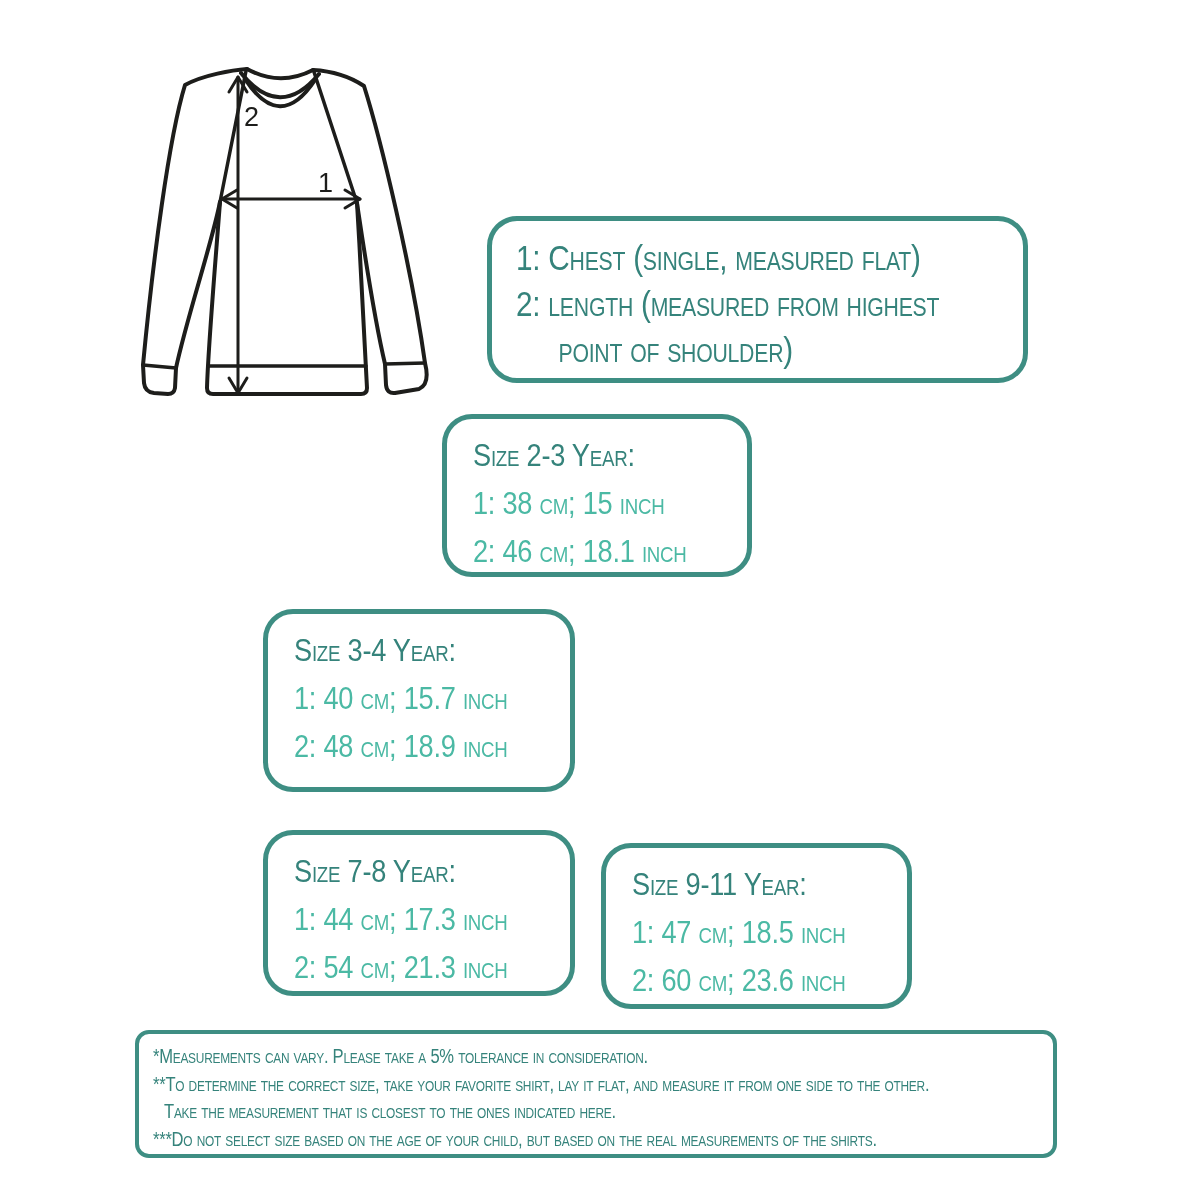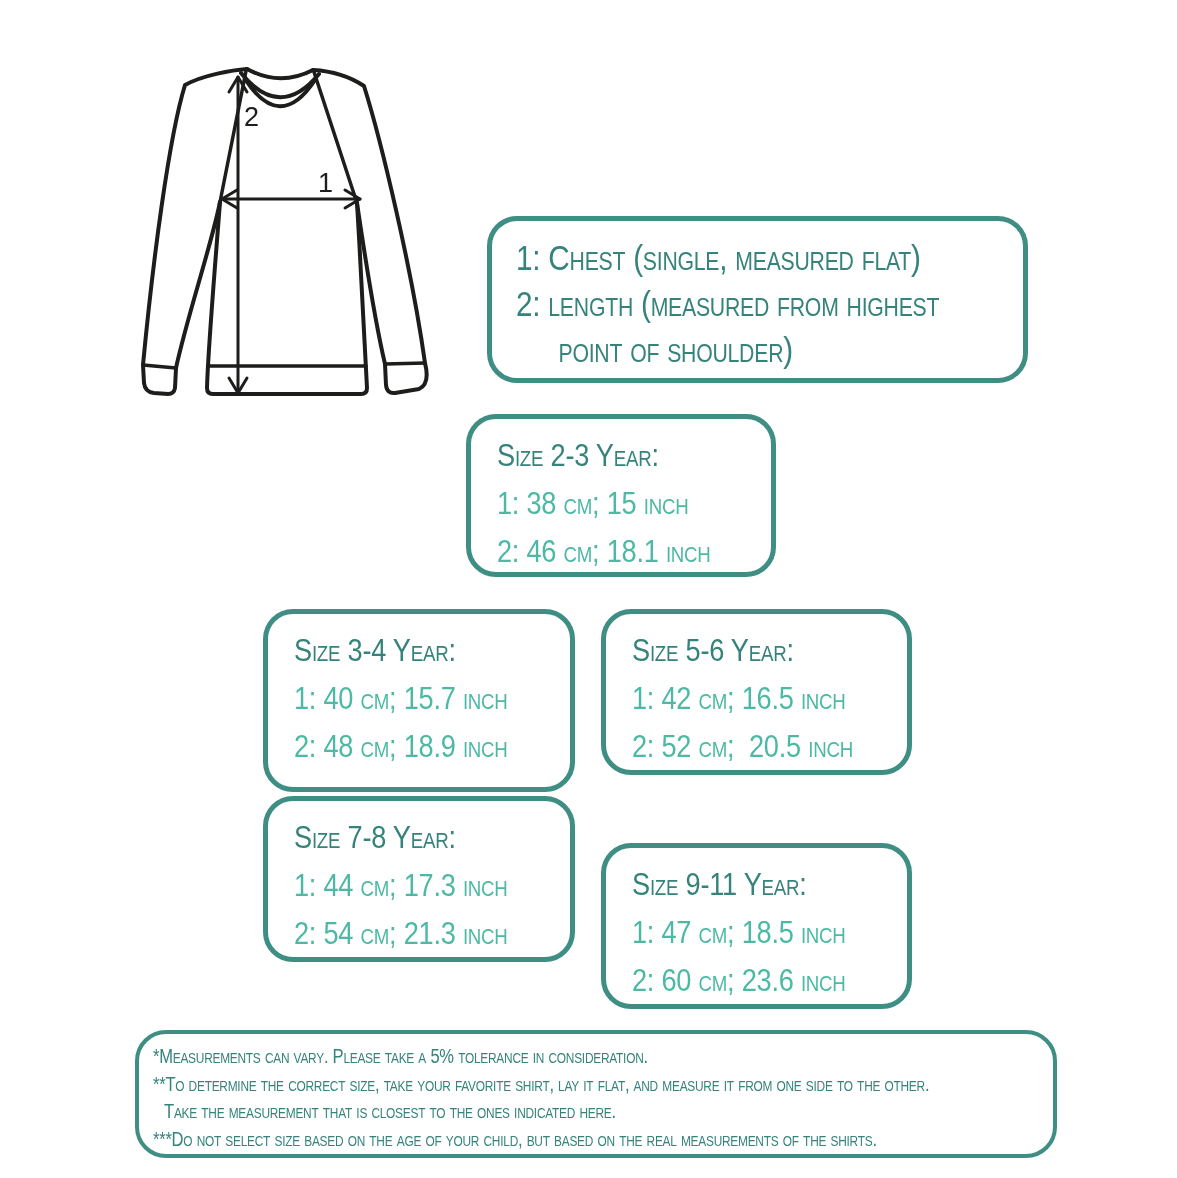--- a/index.html
+++ b/index.html
@@ -23,27 +23,27 @@
   }
   .dark { color: #35837B; }
   .lite { color: #4BB9A4; }
 
   .legend { left: 487px; top: 216px; width: 541px; height: 167px; padding: 14px 0 0 24px; }
   .legend .ln { font-size: 35px; line-height: 46px; }
   .legend .indent { padding-left: 50px; }
 
   .sizebox { padding: 12px 0 0 26px; }
   .sizebox .ln { font-size: 32px; line-height: 48px; }
-  .s23  { left: 466px; top: 414px; width: 310px; height: 163px; }
+  .s23  { left: 442px; top: 414px; width: 310px; height: 163px; }
   .s34  { left: 263px; top: 609px; width: 312px; height: 183px; }
   .s56  { left: 601px; top: 609px; width: 311px; height: 166px; }
-  .s78  { left: 263px; top: 796px; width: 312px; height: 166px; }
+  .s78  { left: 263px; top: 830px; width: 312px; height: 166px; }
   .s911 { left: 601px; top: 818px; width: 311px; height: 166px; margin-top: 25px; }
 
-  .notes { left: 135px; top: 1030px; width: 922px; height: 128px; padding: 9px 0 0 14px; border-width: 4px; border-radius: 31px; }
+  .notes { left: 135px; top: 1030px; width: 922px; height: 128px; padding: 9px 0 0 14px; border-width: 4px; border-radius: 14px; }
   .notes .ln { font-size: 19.5px; line-height: 27.5px; }
   .notes .indent { padding-left: 13px; }
 
   .sweater { position: absolute; left: 125px; top: 45px; }
 </style>
 </head>
 <body>
 
 <div class="canvas">
 
@@ -93,25 +93,20 @@
     <div class="ln lite">1: 38 cm; 15 inch</div>
     <div class="ln lite">2: 46 cm; 18.1 inch</div>
   </div>
 
   <div class="box sizebox s34">
     <div class="ln dark">Size 3-4 Year:</div>
     <div class="ln lite">1: 40 cm; 15.7 inch</div>
     <div class="ln lite">2: 48 cm; 18.9 inch</div>
   </div>
 
-  <div class="box sizebox s56">
-    <div class="ln dark">Size 5-6 Year:</div>
-    <div class="ln lite">1: 42 cm; 16.5 inch</div>
-    <div class="ln lite">2: 52 cm;  20.5 inch</div>
-  </div>
 
   <div class="box sizebox s78">
     <div class="ln dark">Size 7-8 Year:</div>
     <div class="ln lite">1: 44 cm; 17.3 inch</div>
     <div class="ln lite">2: 54 cm; 21.3 inch</div>
   </div>
 
   <div class="box sizebox s911">
     <div class="ln dark">Size 9-11 Year:</div>
     <div class="ln lite">1: 47 cm; 18.5 inch</div>

